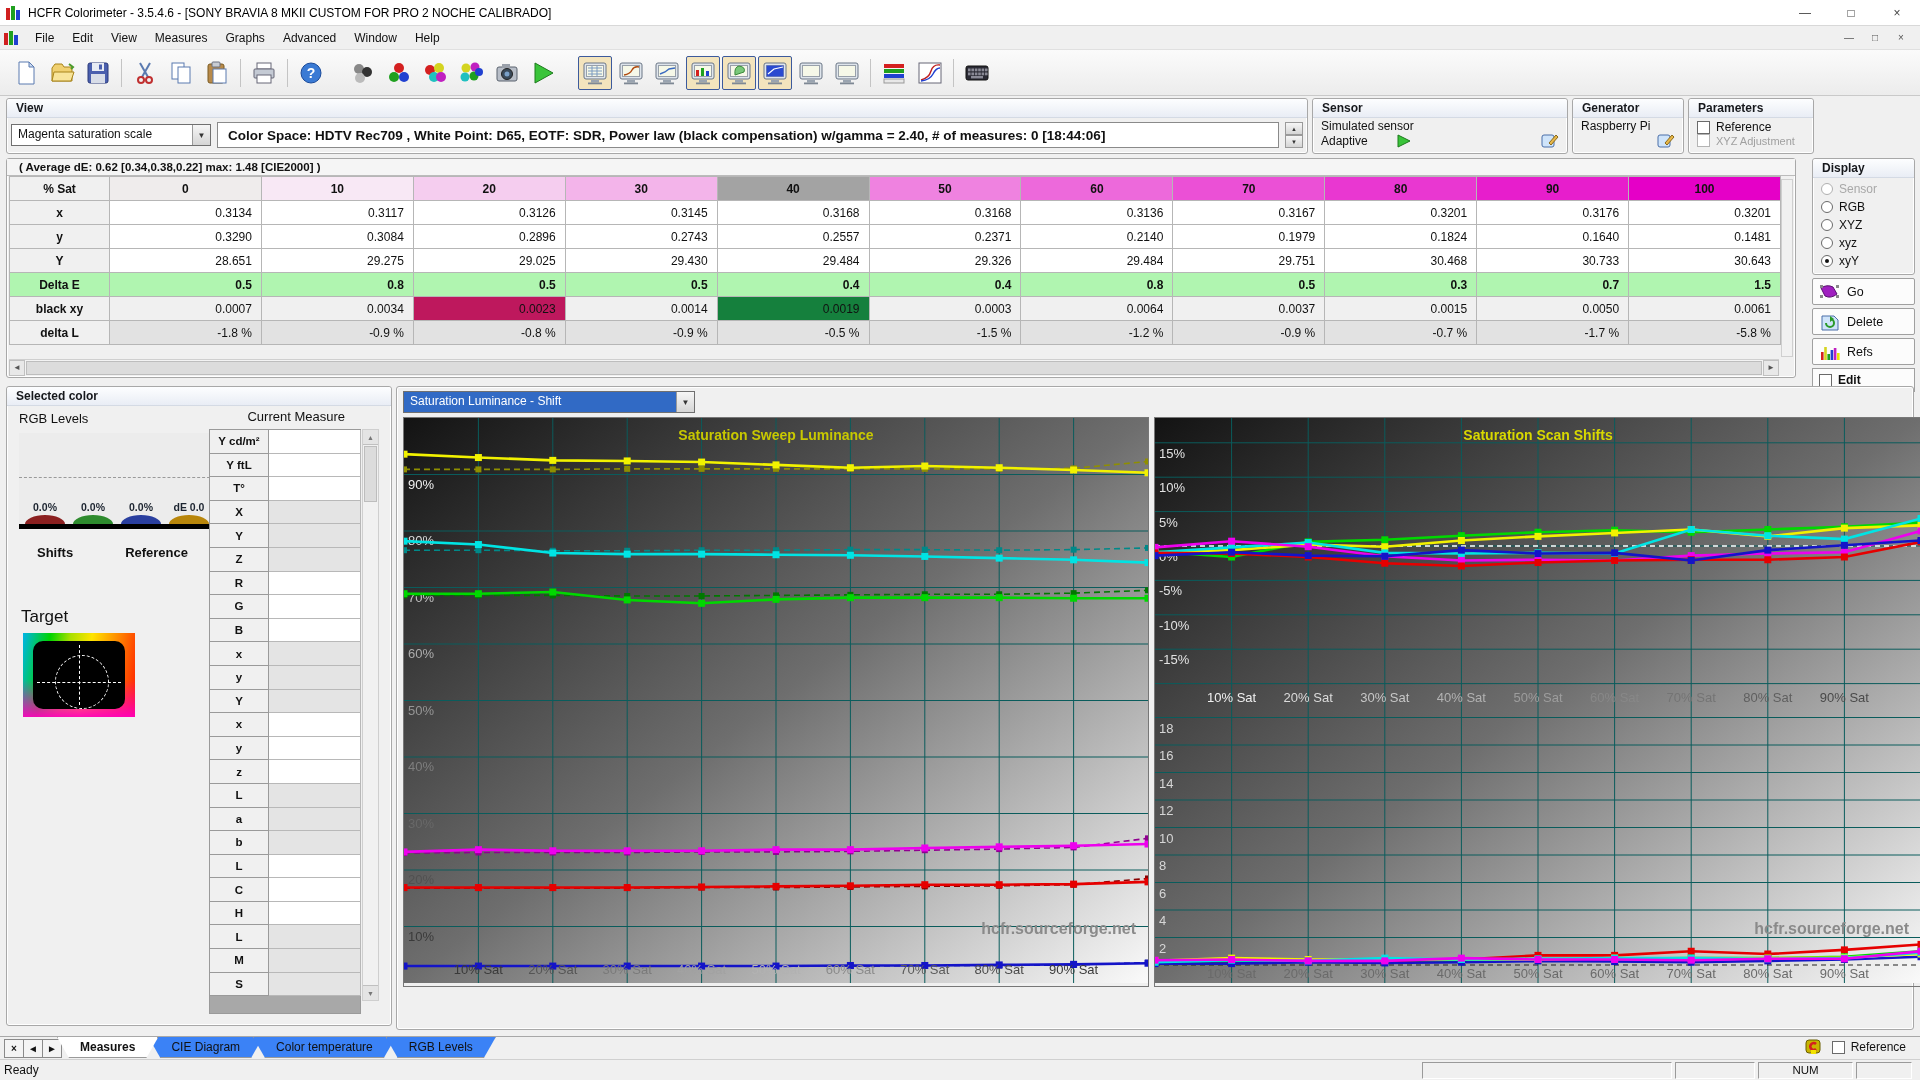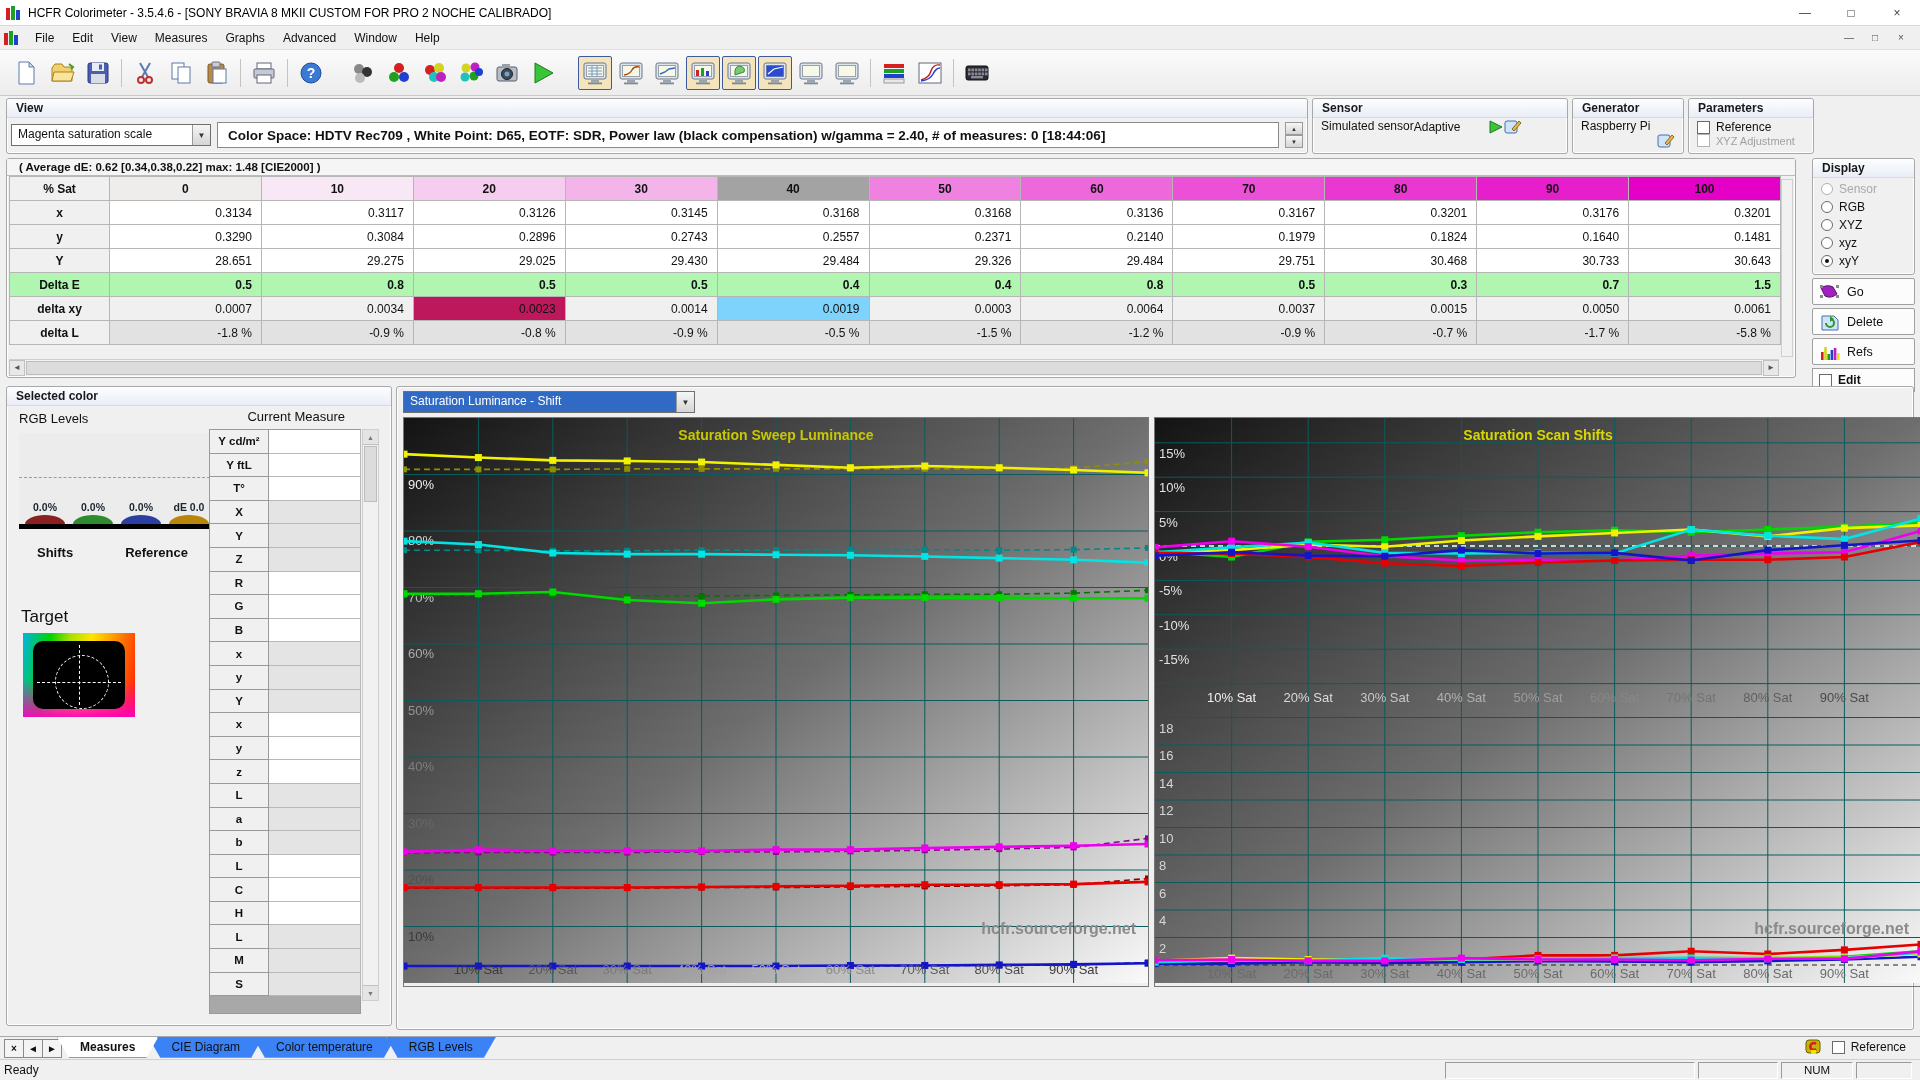--- a/index.html
+++ b/index.html
@@ -370,21 +370,21 @@
     <div class="infobox" style="flex:1">Color Space: HDTV Rec709 , White Point: D65, EOTF:  SDR, Power law (black compensation) w/gamma = 2.40, # of measures: 0 [18:44:06]</div>
     <div class="spinner">
         <span>▲</span>
         <span>▼</span>
       </div>
   </div>
 </div>
 
 <div class="panel" style="left:1312px; top:98px; width:256px; height:56px;">
   <div class="panel-title">Sensor</div>
-  <div style="display:flex; flex-direction:row; padding:1px 8px 0 8px; font-size:12px;">
+  <div style="display:flex; flex-direction:column; padding:1px 8px 0 8px; font-size:12px;">
     <span>Simulated sensor</span>
     <span style="display:flex; align-items:center;">
       <span>Adaptive</span>
       <svg width="16" height="14" style="margin-left:28px">
           <polygon points="2,1 14,7 2,13" fill="#39c439" stroke="#1d7a1d"></polygon>
         </svg>
       <svg width="18" height="16" style="margin-left:auto">
           <rect x="1" y="2" width="12" height="12" rx="2" fill="#cfe4fa" stroke="#4a6ea8"></rect>
           <polygon points="8,10 15,2 17,4 10,12" fill="#e8b84a" stroke="#8a6a1a"></polygon>
         </svg>
@@ -473,26 +473,26 @@
       <div class="mcell val" style="background: rgb(176, 245, 176); font-weight: bold;">0.8</div>
       <div class="mcell val" style="background: rgb(176, 245, 176); font-weight: bold;">0.5</div>
       <div class="mcell val" style="background: rgb(176, 245, 176); font-weight: bold;">0.5</div>
       <div class="mcell val" style="background: rgb(176, 245, 176); font-weight: bold;">0.4</div>
       <div class="mcell val" style="background: rgb(176, 245, 176); font-weight: bold;">0.4</div>
       <div class="mcell val" style="background: rgb(176, 245, 176); font-weight: bold;">0.8</div>
       <div class="mcell val" style="background: rgb(176, 245, 176); font-weight: bold;">0.5</div>
       <div class="mcell val" style="background: rgb(176, 245, 176); font-weight: bold;">0.3</div>
       <div class="mcell val" style="background: rgb(176, 245, 176); font-weight: bold;">0.7</div>
       <div class="mcell val" style="background: rgb(176, 245, 176); font-weight: bold;">1.5</div>
-      <div class="mcell rowhdr" style="">delta xy</div>
+      <div class="mcell rowhdr" style="">black xy</div>
       <div class="mcell val" style="background: rgb(240, 240, 240);">0.0007</div>
       <div class="mcell val" style="background: rgb(240, 240, 240);">0.0034</div>
       <div class="mcell val" style="background: #be185d;">0.0023</div>
       <div class="mcell val" style="background: rgb(240, 240, 240);">0.0014</div>
-      <div class="mcell val" style="background: #7dd3fc; text-align: center;">0.0019</div>
+      <div class="mcell val" style="background: #15803d; text-align: center;">0.0019</div>
       <div class="mcell val" style="background: rgb(240, 240, 240);">0.0003</div>
       <div class="mcell val" style="background: rgb(240, 240, 240);">0.0064</div>
       <div class="mcell val" style="background: rgb(240, 240, 240);">0.0037</div>
       <div class="mcell val" style="background: rgb(240, 240, 240);">0.0015</div>
       <div class="mcell val" style="background: rgb(240, 240, 240);">0.0050</div>
       <div class="mcell val" style="background: rgb(240, 240, 240);">0.0061</div>
       <div class="mcell rowhdr" style="">delta L</div>
       <div class="mcell val" style="background: rgb(226, 226, 226);">-1.8 %</div>
       <div class="mcell val" style="background: rgb(226, 226, 226);">-0.9 %</div>
       <div class="mcell val" style="background: rgb(226, 226, 226);">-0.8 %</div>
@@ -1159,16 +1159,16 @@
       <span>Reference</span>
     </span>
   </span>
 </div>
 
 <div class="statusbar">
   <span>Ready</span>
   <span class="status-cells">
     <span class="status-cell" style="width:250px"></span>
     <span class="status-cell" style="width:80px"></span>
-    <span class="status-cell" style="width:72px">NUM</span>
+    <span class="status-cell" style="width:95px">NUM</span>
     <span class="status-cell" style="width:56px"></span>
   </span>
 </div>
 
 </body></html>

